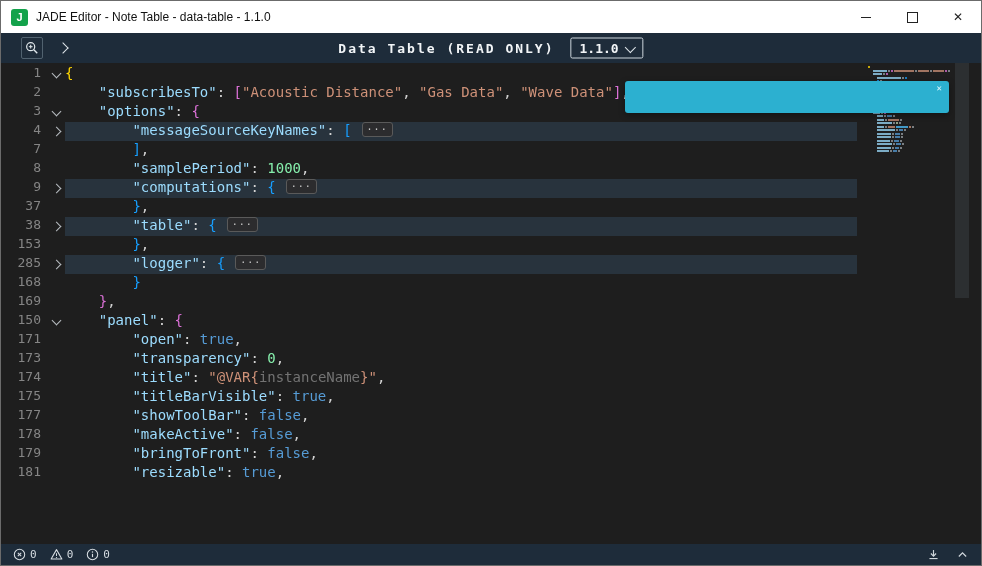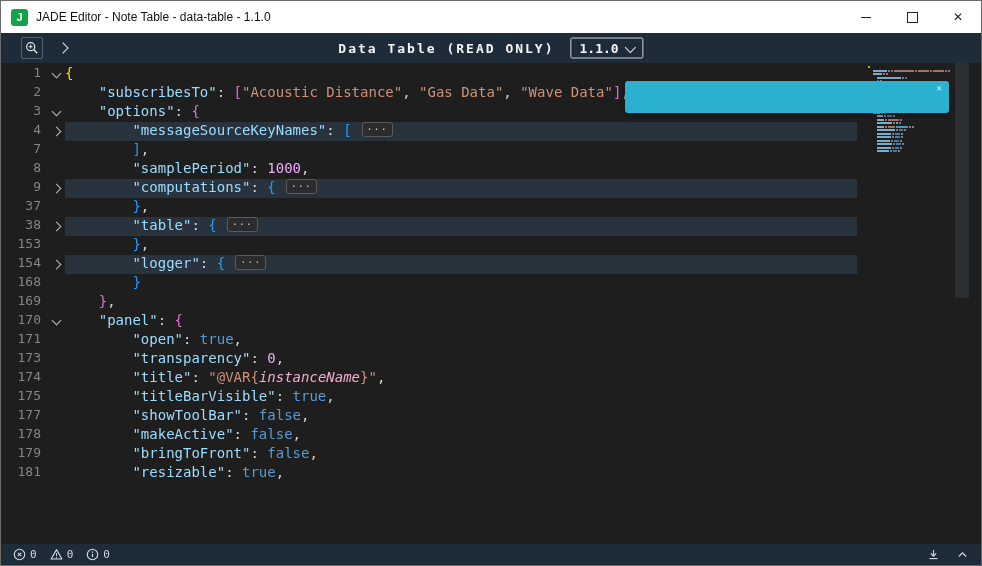--- a/index.html
+++ b/index.html
@@ -26,23 +26,23 @@
   .chev.right{transform:rotate(-45deg);}
   .chev.big{width:7px;height:7px;border-color:#dfe6ea;}
   
   .editor{position:absolute;top:62px;left:0;right:0;bottom:21px;background:#1e1e1e;overflow:hidden;}
   #code-rows{position:absolute;top:2px;left:0;width:856px;}
   .row{display:flex;height:19px;line-height:19px;font:14px "DejaVu Sans Mono",monospace;}
   .ln{width:40px;flex:0 0 40px;text-align:right;padding-right:6px;color:#858585;font-size:13px;}
   .fold{width:18px;flex:0 0 18px;display:flex;align-items:center;justify-content:center;cursor:pointer;}
   .code{flex:1;white-space:pre;}
   .row.hl .code{background:rgba(70,108,145,.28);}
-  .tk-k{color:#9cdcfe}.tk-s{color:#ce9178}.tk-n{color:#f0abfc}.tk-b{color:#569cd6}
+  .tk-k{color:#9cdcfe}.tk-s{color:#ce9178}.tk-n{color:#86efac}.tk-b{color:#569cd6}
   .tk-p{color:#d4d4d4}.tk-g0{color:#ffd700}.tk-g1{color:#da70d6}.tk-g2{color:#179fff}
-  .tk-v{color:#f9a8d4;font-style:italic}
+  .tk-v{color:#737373;}
   .badge{display:inline-block;margin-left:10px;padding:0 4px;border:1px solid #5a5a5a;border-radius:3px;background:#2c2c2e;color:#c8c8c8;font-size:10px;line-height:13px;height:13px;letter-spacing:1px;vertical-align:middle;position:relative;top:-2px;cursor:pointer;}
   
   .minimap{position:absolute;top:3px;right:26px;width:88px;}
   .mrow{height:2px;margin-bottom:1.5px;white-space:nowrap;overflow:hidden;}
   .mseg{display:inline-block;height:2px;margin-right:1px;opacity:.75;vertical-align:top;}
   .mseg.blank{background:transparent;opacity:0;}
   .scrollbar{position:absolute;top:0;right:12px;width:14px;bottom:0;}
   .scroll-thumb{width:100%;height:235px;background:rgba(121,134,148,.16);}
   
   .toast{position:absolute;top:18px;right:32px;width:324px;height:32px;background:#2cb0d0;border-radius:3px;display:flex;align-items:center;padding-left:14px;box-sizing:border-box;color:#fff;font:bold 12.5px "DejaVu Sans Mono",monospace;z-index:10;box-shadow:0 2px 6px rgba(0,0,0,.35);white-space:nowrap;}
@@ -156,38 +156,38 @@
             <span class="chev right"></span>
           </span>
           <span class="code" style="padding-left: 8ch;"><span class="tk-k">"table"</span><span class="tk-p">: </span><span class="tk-g2">{</span><span class="badge">···</span></span>
         </div>
         <div class="row">
           <span class="ln">153</span>
           <span class="fold"></span>
           <span class="code" style="padding-left: 8ch;"><span class="tk-g2">}</span><span class="tk-p">,</span></span>
         </div>
         <div class="row hl">
-          <span class="ln">154</span>
+          <span class="ln">285</span>
           <span class="fold">
             <span class="chev right"></span>
           </span>
           <span class="code" style="padding-left: 8ch;"><span class="tk-k">"logger"</span><span class="tk-p">: </span><span class="tk-g2">{</span><span class="badge">···</span></span>
         </div>
         <div class="row">
           <span class="ln">168</span>
           <span class="fold"></span>
           <span class="code" style="padding-left: 8ch;"><span class="tk-g2">}</span></span>
         </div>
         <div class="row">
           <span class="ln">169</span>
           <span class="fold"></span>
           <span class="code" style="padding-left: 4ch;"><span class="tk-g1">}</span><span class="tk-p">,</span></span>
         </div>
         <div class="row">
-          <span class="ln">170</span>
+          <span class="ln">150</span>
           <span class="fold">
             <span class="chev down"></span>
           </span>
           <span class="code" style="padding-left: 4ch;"><span class="tk-k">"panel"</span><span class="tk-p">: </span><span class="tk-g1">{</span></span>
         </div>
         <div class="row">
           <span class="ln">171</span>
           <span class="fold"></span>
           <span class="code" style="padding-left: 8ch;"><span class="tk-k">"open"</span><span class="tk-p">: </span><span class="tk-b">true</span><span class="tk-p">,</span></span>
         </div>

